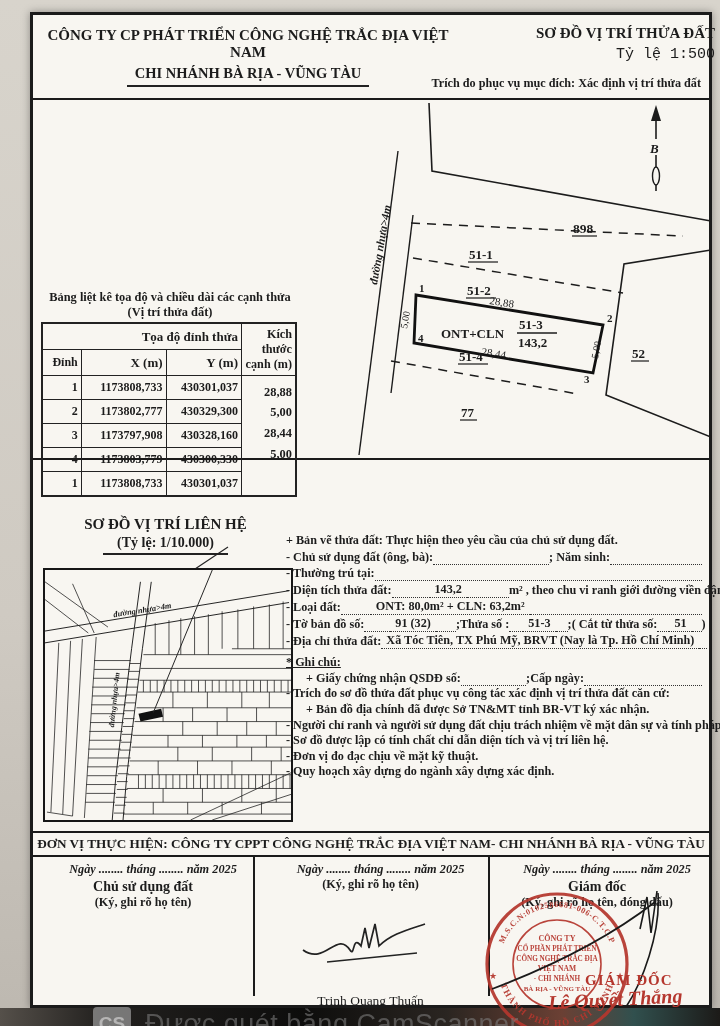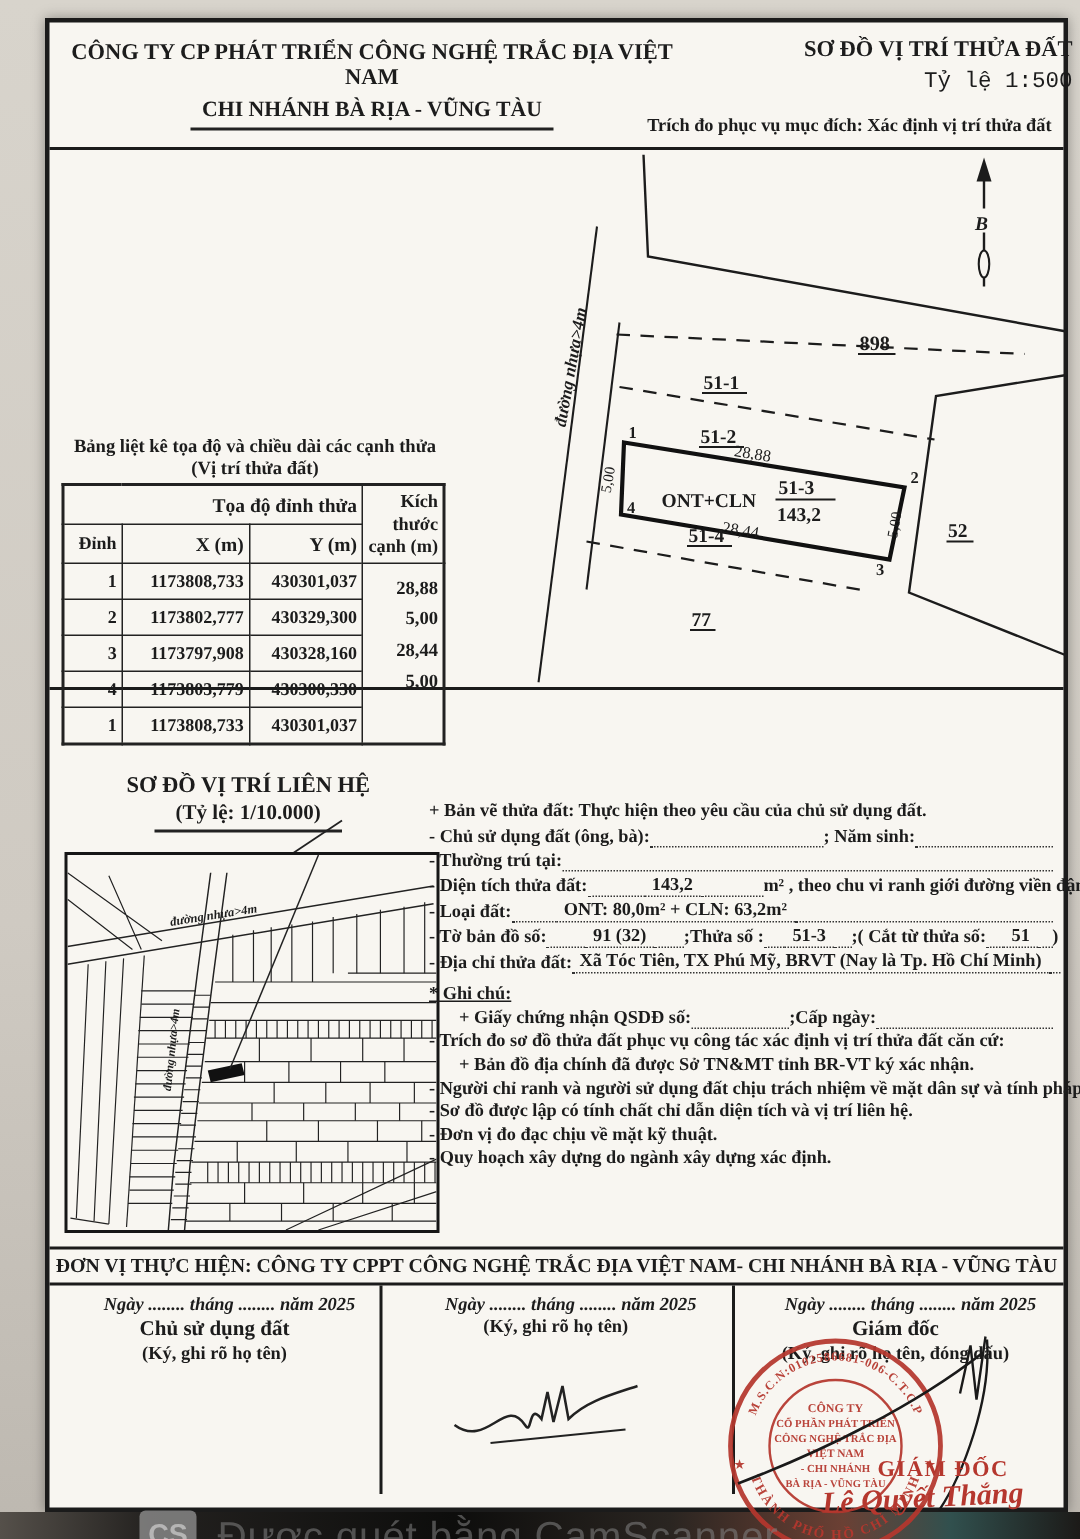--- a/index.html
+++ b/index.html
@@ -326,20 +326,21 @@
 
     <div class="sigcol c2">
       <div class="dateline">Ngày ........ tháng ........ năm 2025</div>
       <div class="note">(Ký, ghi rõ họ tên)</div>
     </div>
 
     <svg class="sigscript" width="150" height="60" viewBox="0 0 150 60">
       <path d="M8,38 C30,54 42,18 55,38 C60,46 57,22 66,34 L70,16 L74,36 L80,12 L84,34 C96,22 112,18 130,12" fill="none" stroke="#222" stroke-width="1.7"></path>
       <line x1="32" y1="50" x2="122" y2="41" stroke="#222" stroke-width="1.4"></line>
     </svg>
+    <div class="signame">Trịnh Quang Thuấn</div>
 
     <div class="sigcol c3">
       <div class="dateline">Ngày ........ tháng ........ năm 2025</div>
       <div class="role">Giám đốc</div>
       <div class="note">(Ký, ghi rõ họ tên, đóng dấu)</div>
     </div>
 
     <svg class="stamp" width="150" height="150" viewBox="0 0 150 150" style="opacity:.93">
       <defs>
         <path id="arcTop" d="M 18,75 A 57,57 0 1 1 132,75"></path>

